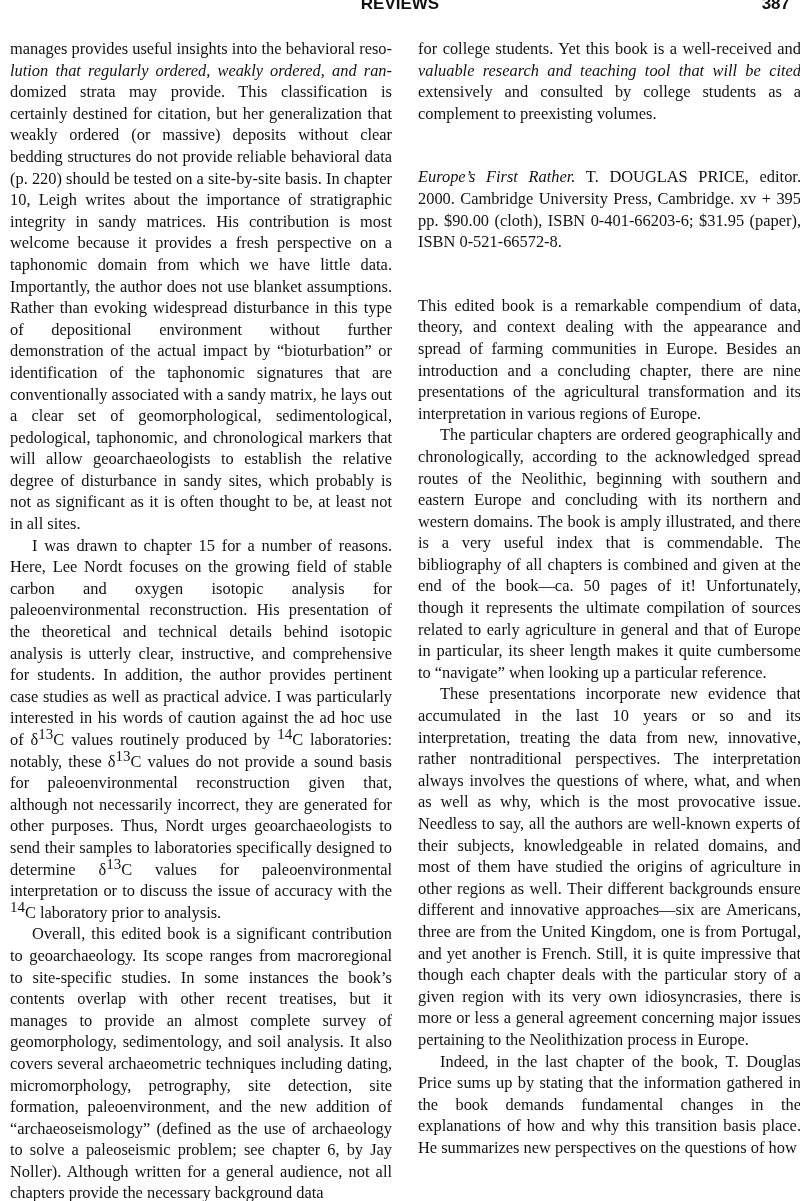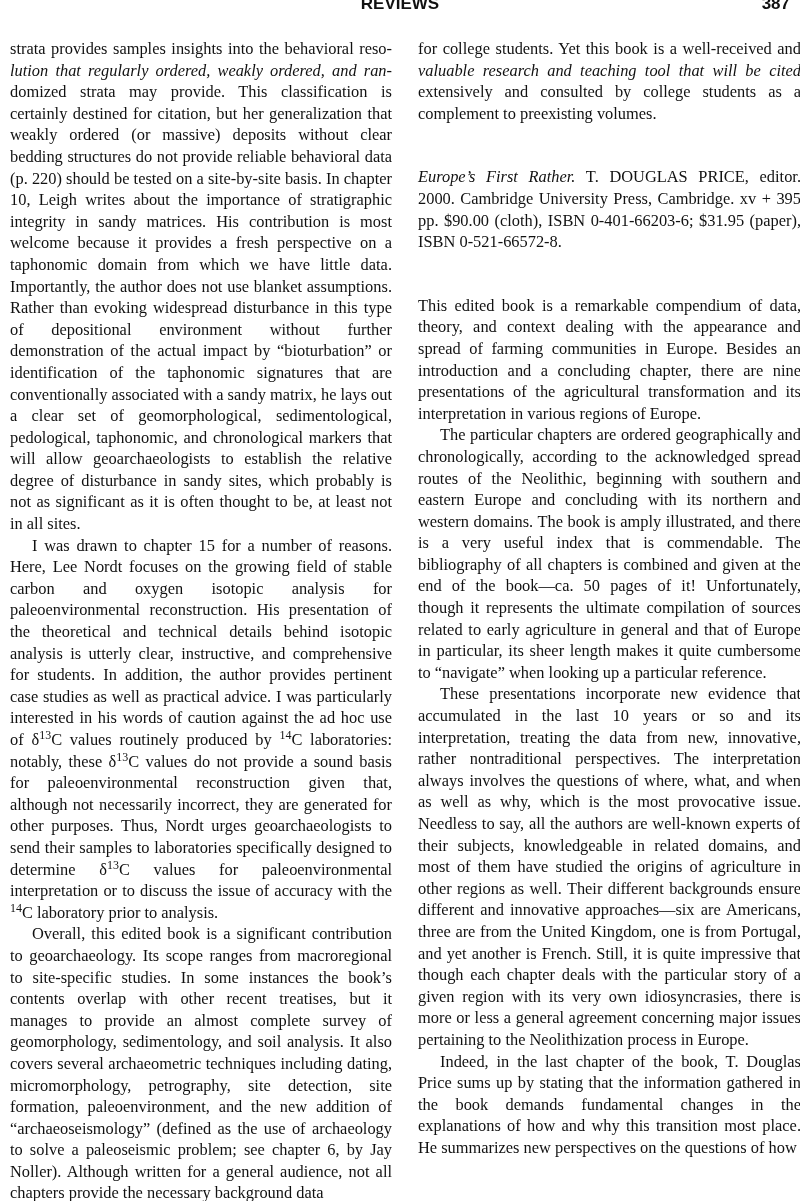--- a/index.html
+++ b/index.html
@@ -20,50 +20,50 @@
     position: absolute; top: 38px; width: 382px;
     font-size: 16.4px; line-height: 21.6px;
     text-align: justify; hyphens: manual;
   }
   .col.left  { left: 10px; }
   .col.right { left: 418px; width: 383px; }
 
   .col p { margin: 0; }
   .col p.indent { text-indent: 22px; }
   .it { font-style: italic; }
-  sup { font-size: 12px; line-height: 0; vertical-align: 6px; }
+  sup { font-size: 15px; line-height: 0; vertical-align: 6px; }
 
   .gap-large { height: 42px; }
   .gap-med { height: 21px; }
 </style>
 </head>
 <body>
 
 <div class="running-head">
   <span class="title">REVIEWS</span>
   <span class="page">387</span>
 </div>
 
 <div class="col left">
   <p>
-    <span>strata provides samples insights into the behavioral reso-</span>
+    <span>manages provides useful insights into the behavioral reso-</span>
     <span class="it">lution that regularly ordered, weakly ordered, and ran-</span>
     <span>domized strata may provide. This classification is certainly destined for citation, but her generalization that weakly ordered (or massive) deposits without clear bedding structures do not provide reliable behavioral data (p. 220) should be tested on a site-by-site basis. In chapter 10, Leigh writes about the importance of stratigraphic integrity in sandy matrices. His contribution is most welcome because it provides a fresh perspective on a taphonomic domain from which we have little data. Importantly, the author does not use blanket assumptions. Rather than evoking widespread disturbance in this type of depositional environment without further demonstration of the actual impact by “bioturbation” or identification of the taphonomic signatures that are conventionally associated with a sandy matrix, he lays out a clear set of geomorphological, sedimentological, pedological, taphonomic, and chronological markers that will allow geoarchaeologists to establish the relative degree of disturbance in sandy sites, which probably is not as significant as it is often thought to be, at least not in all sites.</span>
   </p>
   <p class="indent"><span>I was drawn to chapter 15 for a number of reasons. Here, Lee Nordt focuses on the growing field of stable carbon and oxygen isotopic analysis for paleoenvironmental reconstruction. His presentation of the theoretical and technical details behind isotopic analysis is utterly clear, instructive, and comprehensive for students. In addition, the author provides pertinent case studies as well as practical advice. I was particularly interested in his words of caution against the ad hoc use of δ</span><sup>13</sup><span>C values routinely produced by </span><sup>14</sup><span>C laboratories: notably, these δ</span><sup>13</sup><span>C values do not provide a sound basis for paleoenvironmental reconstruction given that, although not necessarily incorrect, they are generated for other purposes. Thus, Nordt urges geoarchaeologists to send their samples to laboratories specifically designed to determine δ</span><sup>13</sup><span>C values for paleoenvironmental interpretation or to discuss the issue of accuracy with the </span><sup>14</sup><span>C laboratory prior to analysis.</span></p>
   <p class="indent">Overall, this edited book is a significant contribution to geoarchaeology. Its scope ranges from macroregional to site-specific studies. In some instances the book’s contents overlap with other recent treatises, but it manages to provide an almost complete survey of geomorphology, sedimentology, and soil analysis. It also covers several archaeometric techniques including dating, micromorphology, petrography, site detection, site formation, paleoenvironment, and the new addition of “archaeoseismology” (defined as the use of archaeology to solve a paleoseismic problem; see chapter 6, by Jay Noller). Although written for a general audience, not all chapters provide the necessary background data</p>
 </div>
 
 <div class="col right">
   <p>
     <span>for college students. Yet this book is a well-received and</span>
     <span class="it">valuable research and teaching tool that will be cited</span>
     <span>extensively and consulted by college students as a complement to preexisting volumes.</span>
   </p>
   <div class="gap-large"></div>
   <p><span class="it">Europe’s First Rather.</span><span> T. DOUGLAS PRICE, editor. 2000. Cambridge University Press, Cambridge. xv + 395 pp. $90.00 (cloth), ISBN 0-401-66203-6; $31.95 (paper), ISBN 0-521-66572-8.</span></p>
   <div class="gap-med"></div>
   <div class="gap-med"></div>
   <p>This edited book is a remarkable compendium of data, theory, and context dealing with the appearance and spread of farming communities in Europe. Besides an introduction and a concluding chapter, there are nine presentations of the agricultural transformation and its interpretation in various regions of Europe.</p>
   <p class="indent">The particular chapters are ordered geographically and chronologically, according to the acknowledged spread routes of the Neolithic, beginning with southern and eastern Europe and concluding with its northern and western domains. The book is amply illustrated, and there is a very useful index that is commendable. The bibliography of all chapters is combined and given at the end of the book—ca. 50 pages of it! Unfortunately, though it represents the ultimate compilation of sources related to early agriculture in general and that of Europe in particular, its sheer length makes it quite cumbersome to “navigate” when looking up a particular reference.</p>
   <p class="indent">These presentations incorporate new evidence that accumulated in the last 10 years or so and its interpretation, treating the data from new, innovative, rather nontraditional perspectives. The interpretation always involves the questions of where, what, and when as well as why, which is the most provocative issue. Needless to say, all the authors are well-known experts of their subjects, knowledgeable in related domains, and most of them have studied the origins of agriculture in other regions as well. Their different backgrounds ensure different and innovative approaches—six are Americans, three are from the United Kingdom, one is from Portugal, and yet another is French. Still, it is quite impressive that though each chapter deals with the particular story of a given region with its very own idiosyncrasies, there is more or less a general agreement concerning major issues pertaining to the Neolithization process in Europe.</p>
-  <p class="indent">Indeed, in the last chapter of the book, T. Douglas Price sums up by stating that the information gathered in the book demands fundamental changes in the explanations of how and why this transition most place. He summarizes new perspectives on the questions of how</p>
+  <p class="indent">Indeed, in the last chapter of the book, T. Douglas Price sums up by stating that the information gathered in the book demands fundamental changes in the explanations of how and why this transition basis place. He summarizes new perspectives on the questions of how</p>
 </div>
 
 </body></html>

